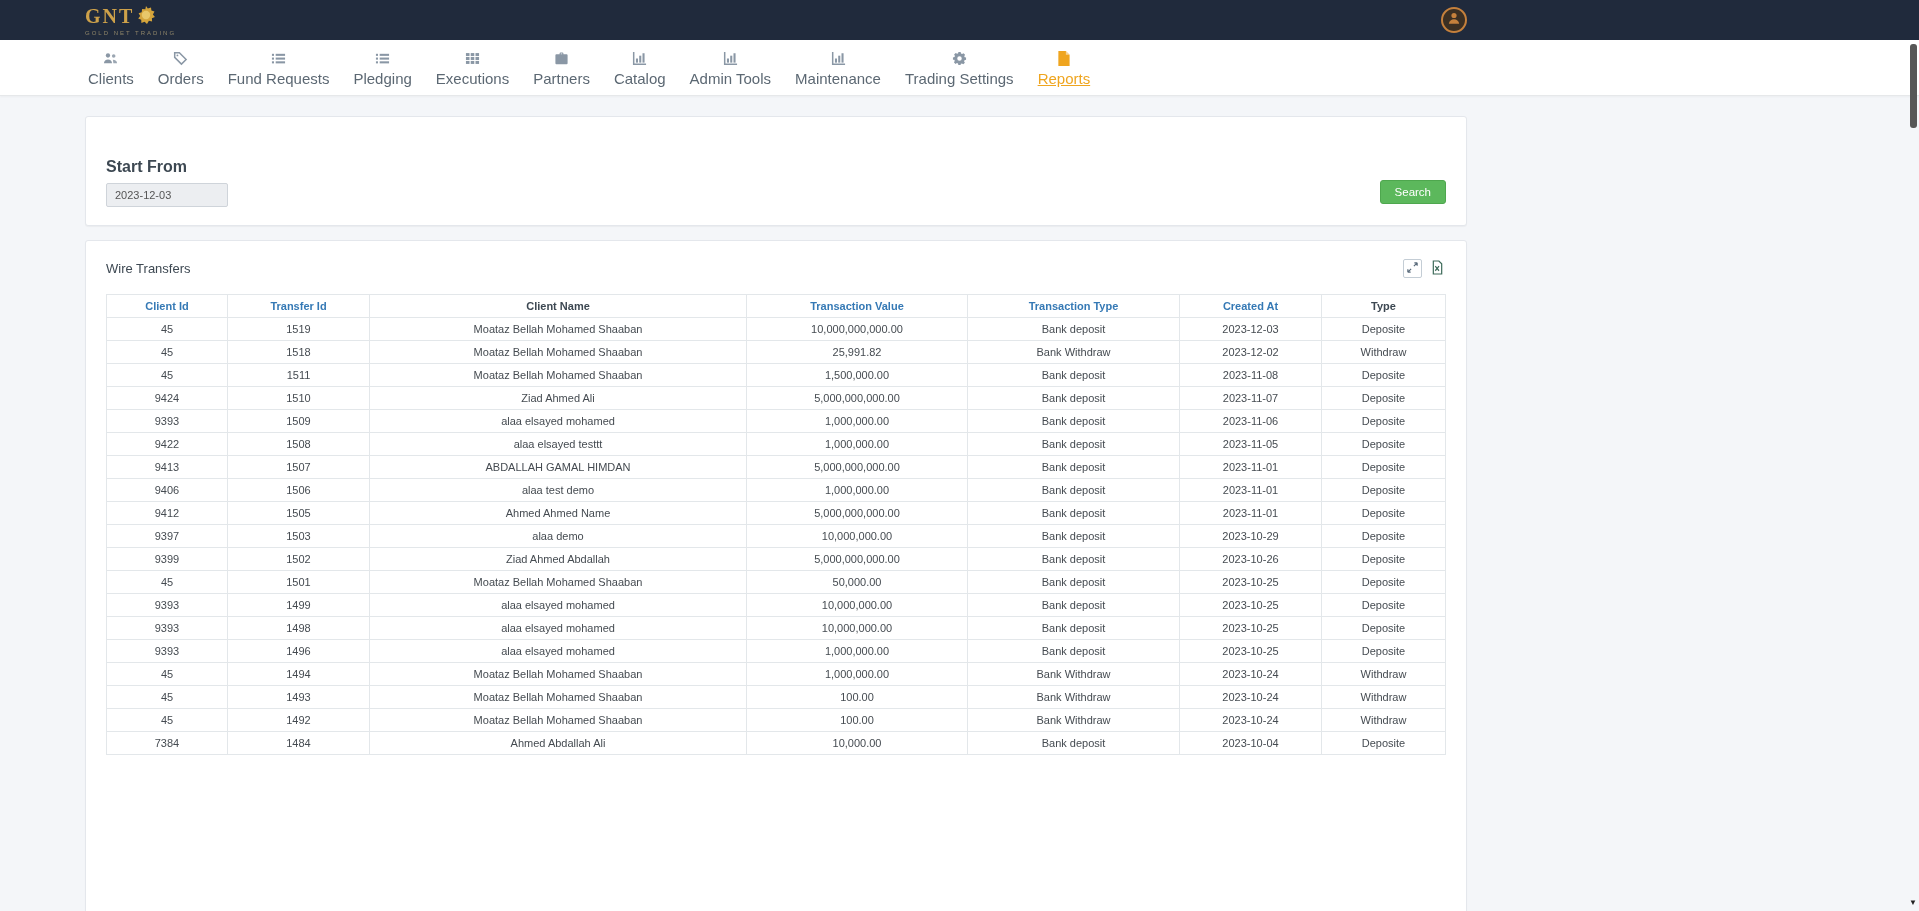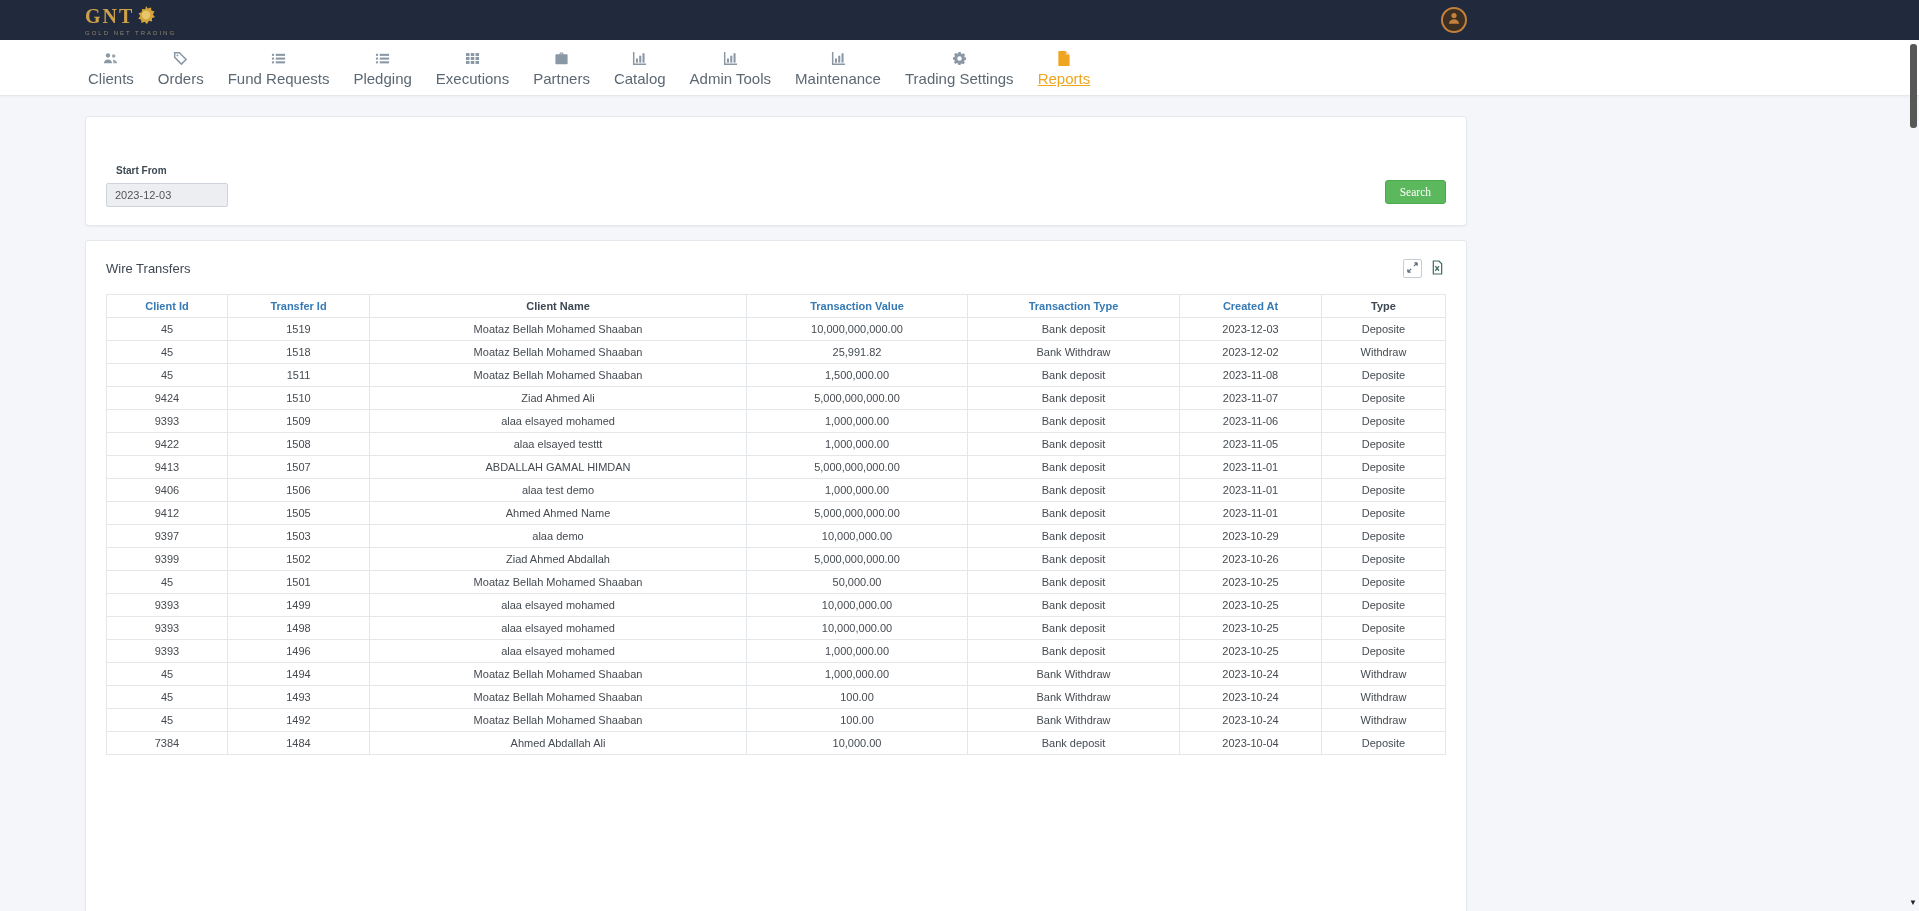--- a/index.html
+++ b/index.html
@@ -46,30 +46,30 @@
   main { margin-left:85px; width:1382px; }
   .card {
     background:#fff; border:1px solid #e4e7ec; border-radius:3px;
     box-shadow:0 1px 1px rgba(0,0,0,.04);
   }
   .filter-card {
     margin-top:20px; padding:15px 20px 18px 20px;
     display:flex; align-items:flex-end; justify-content:space-between;
   }
   .filter-left { display:flex; flex-direction:column; gap:7px; }
-  .filter-label { font-size:10px; font-weight:bold; color:#3d4852;margin-left:10px; }
+  .filter-label { font-size:16px; font-weight:bold; color:#3d4852; }
   .date-input {
     width:122px; height:24px; font-size:11px; color:#555;
     background:#eceef1; border:1px solid #cfd4da; border-radius:2px;
     padding:0 8px; font-family:"Liberation Sans", sans-serif;
   }
   .btn-search {
     background:#5cb85c; color:#fff; border:1px solid #4ea74e; border-radius:3px;
     font-size:11.5px; padding:5px 14px; cursor:pointer; margin-bottom:3px;
-    font-family:Liberation Serif, serif;
+    font-family:Liberation Sans, sans-serif;
     margin-top:48px;
   }
   
   .table-card { margin-top:14px; padding:18px 20px 30px 20px; min-height:760px; }
   .panel-head { display:flex; align-items:center; justify-content:space-between; margin-bottom:16px; }
   .panel-title { font-size:13px; font-weight:normal; color:#3d4852;text-align:center; }
   .panel-tools { display:flex; align-items:center; gap:6px; }
   .tool-btn {
     background:#fff; border:none; padding:0; cursor:pointer; color:#5a6b7b;
     display:flex; align-items:center; justify-content:center;

